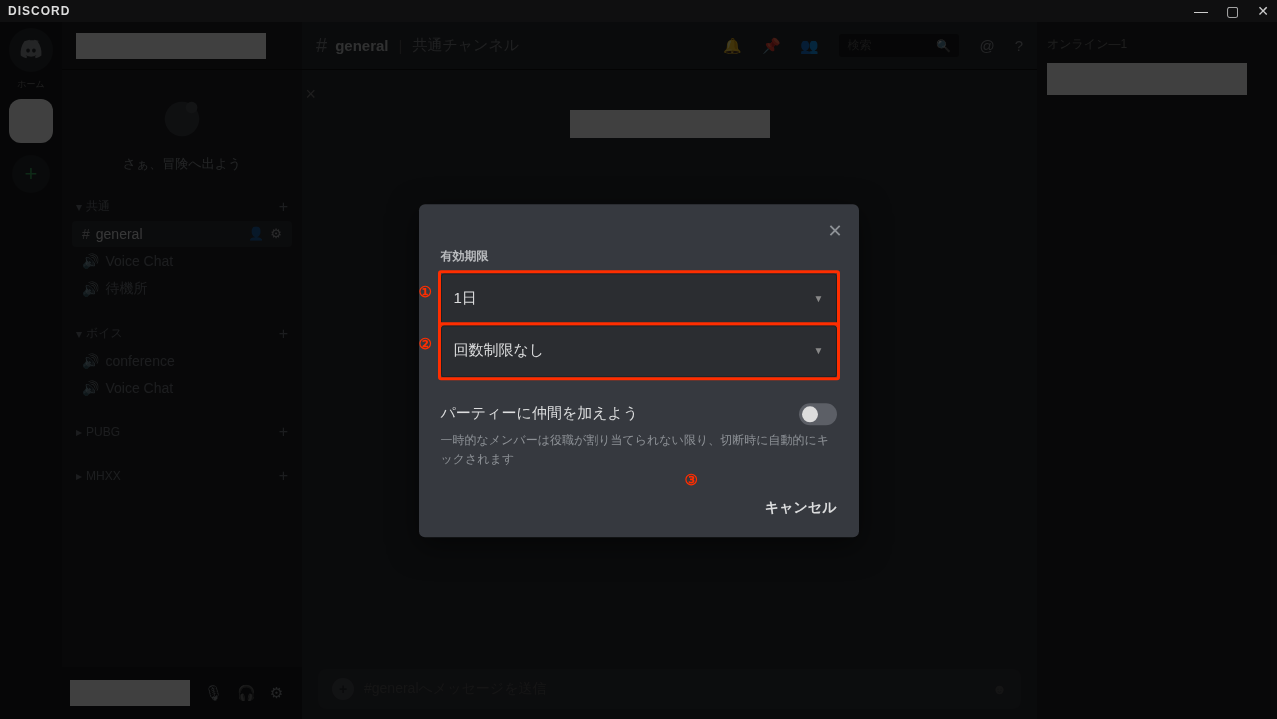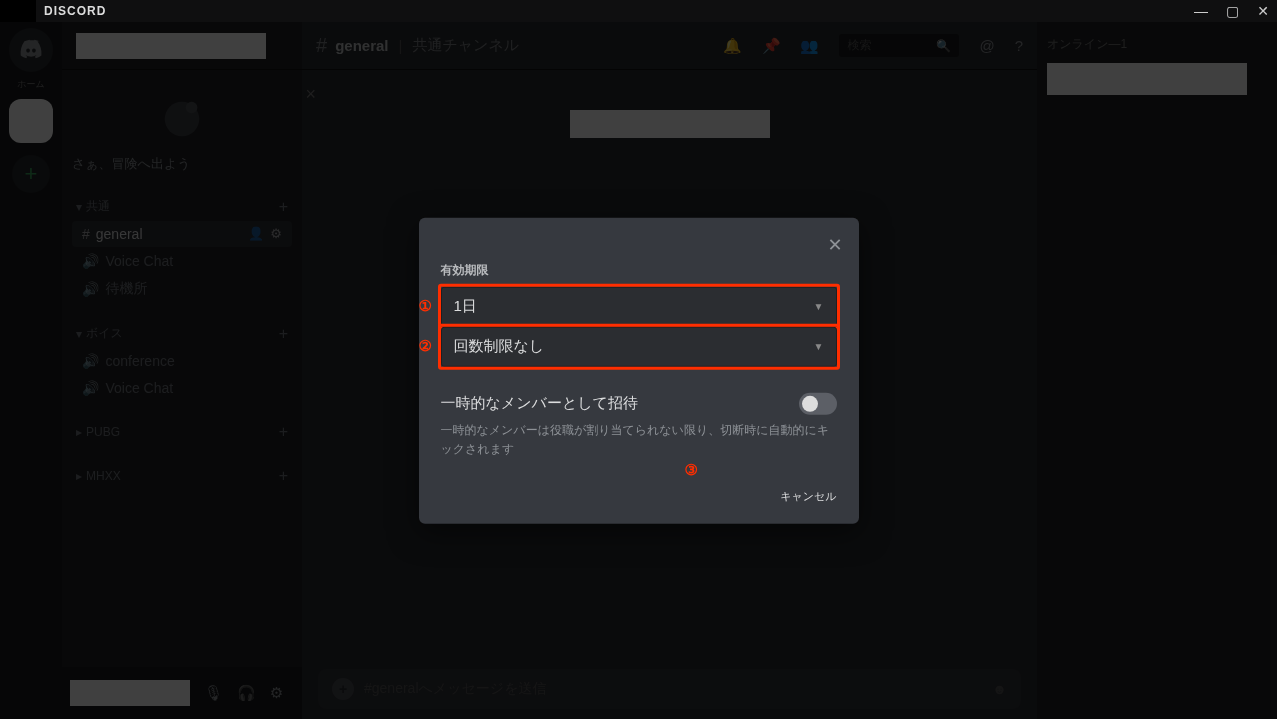--- a/index.html
+++ b/index.html
@@ -1,40 +1,40 @@
 <!DOCTYPE html>
 <html><head>
 <meta charset="utf-8">
 <style>
 * { margin: 0; padding: 0; box-sizing: border-box; font-family: "Hiragino Sans", "Yu Gothic", "Meiryo", sans-serif; }
 html, body { width: 1277px; height: 719px; background: #000; color: #dcddde; overflow: hidden; }
 
 
-.titlebar { height: 22px; background: #0f0f10; display: flex; align-items: center; padding: 0 8px; margin-left: 36px; }
+.titlebar { height: 22px; background: #0f0f10; display: flex; align-items: center; padding: 0 8px; }
 .titlebar .brand { font-family: sans-serif; font-weight: 800; font-size: 12px; letter-spacing: 1px; color: #ddd; }
 .titlebar .winbtns { margin-left: auto; display: flex; gap: 18px; color: #ccc; font-size: 14px; }
 .winbtns span { cursor: default; }
 
 .app { display: flex; height: 697px; position: relative; }
 .dimmer { position: absolute; inset: 0; background: rgba(0,0,0,0.75); z-index: 1; pointer-events: none; }
 
 
 .rail { width: 62px; background: #1a1b1e; display: flex; flex-direction: column; align-items: center; padding-top: 6px; gap: 8px; }
 .rail .logo { width: 44px; height: 44px; border-radius: 50%; background: #2b2d31; display:flex; align-items:center; justify-content:center; }
 .rail .logo svg { width: 26px; height: 26px; fill: #8e9297; }
 .rail .label { font-size: 9px; color: #777; margin-top: -2px; }
 .rail .server { width: 44px; height: 44px; border-radius: 12px; background: #fff; }
 .rail .add { width: 38px; height: 38px; border-radius: 50%; background: #26282c; color:#3ba55d; display:flex; align-items:center; justify-content:center; font-size:22px; margin-top:4px; }
 
 
 .sidebar { width: 240px; background: #222326; display:flex; flex-direction:column; position:relative; }
 .server-name { height: 48px; padding: 0 14px; display:flex; align-items:center; border-bottom:1px solid #111; position:relative; }
 .server-name .redact { width:190px; height:26px; background:#fff; }
 .server-name .close { position:absolute; right:-14px; top:62px; color:#777; font-size:18px; }
-.onboard { padding: 14px 10px 0; text-align:left; color:#8e9297; font-size:13px; line-height:1.5; }
+.onboard { padding: 14px 10px 0; text-align:center; color:#8e9297; font-size:13px; line-height:1.5; }
 .onboard .art { height:70px; display:flex; justify-content:center; align-items:center; opacity:.5; }
 .onboard .art svg { width:46px; height:46px; }
 .invite-btn { margin:10px 10px 0; background:#2a2c30; text-align:center; padding:8px 0; font-size:13px; color:#b9bbbe; }
 .cat { margin-top:20px; padding:0 6px; }
 .cat-h { display:flex; align-items:center; color:#72767d; font-size:12px; padding:4px 8px; }
 .cat-h .chev { margin-right:4px; }
 .cat-h .plus { margin-left:auto; font-size:16px; }
 .chan { display:flex; align-items:center; padding:5px 10px; color:#72767d; font-size:14px; border-radius:4px; margin:1px 4px; gap:6px; }
 .chan.sel { background:#2e3035; color:#dcddde; }
 .chan .hash { opacity:.7; }
@@ -62,33 +62,33 @@
 .members { width:240px; background:#222326; padding:14px 10px; }
 .members .mh { font-size:12px; color:#777; }
 .members .mrow { margin-top:10px; width:200px; height:32px; background:#fff; }
 
 
 .modal { position:absolute; left:50%; top:50%; transform:translate(-50%,-50%); width:440px; background:#36393f; border-radius:6px; z-index:5; box-shadow:0 8px 30px rgba(0,0,0,.5); padding:20px 22px 20px; }
 .modal h2 { font-size:16px; font-weight:800; letter-spacing:.5px; color:#fff; font-family:sans-serif; text-transform:uppercase; }
 .modal .mclose { position:absolute; right:16px; top:16px; color:#8e9297; font-size:18px; cursor:pointer; }
 .mlabel { font-size:12px; color:#b9bbbe; font-weight:600; margin-top:24px; margin-bottom:8px; }
 .sel-wrap { position:relative; }
-.sel-box { background:#2b2d31; border:1px solid #1e1f22; border-radius:3px; height:40px; display:flex; align-items:center; padding:0 12px; color:#dcddde; font-size:15px; }
+.sel-box { background:#2b2d31; border:1px solid #1e1f22; border-radius:3px; height:52px; display:flex; align-items:center; padding:0 12px; color:#dcddde; font-size:15px; }
 .sel-box .caret { margin-left:auto; color:#888; font-size:10px; }
 .redframe { position:absolute; border:3px solid #ff2e00; border-radius:3px; pointer-events:none; }
 .rednum { position:absolute; color:#ff2e00; font-size:15px; font-weight:700; pointer-events:none; }
 
 .toggle-row { display:flex; align-items:center; margin-top:26px; }
 .toggle-row .tl { font-size:15px; color:#dcddde; }
 .toggle { margin-left:auto; width:38px; height:22px; background:#5c5f66; border-radius:12px; position:relative; }
 .toggle::after { content:""; position:absolute; left:3px; top:3px; width:16px; height:16px; background:#ddd; border-radius:50%; }
 .desc { font-size:12px; color:#8e9297; line-height:1.6; margin-top:6px; }
 
 .mbtns { display:flex; justify-content:flex-end; align-items:center; gap:18px; margin-top:30px; position:relative; }
-.mbtns .cancel { color:#dcddde; font-size:11px; background:transparent; border:none; }
+.mbtns .cancel { color:#dcddde; font-size:14px; background:transparent; border:none;font-weight:bold; }
 .mbtns .primary { background:#7b84e6; color:#fff; border:none; padding:10px 16px; border-radius:3px; font-size:14px; }
 </style>
 </head>
 <body>
 
 <div class="titlebar">
   <span class="brand">DISCORD</span>
   <div class="winbtns">
     <span>―</span>
     <span>▢</span>
@@ -235,21 +235,21 @@
     <div class="sel-wrap">
       <span class="rednum" style="left:-22px; top:10px">②</span>
       <div class="redframe" style="left:-3px; top:-3px; right:-3px; bottom:-3px"></div>
       <div class="sel-box">
         <span>回数制限なし</span>
         <span class="caret">▼</span>
       </div>
     </div>
 
     <div class="toggle-row">
-      <span class="tl">一時的なメンバーとして招待</span>
+      <span class="tl">パーティーに仲間を加えよう</span>
       <span class="toggle"></span>
     </div>
     <div class="desc">一時的なメンバーは役職が割り当てられない限り、切断時に自動的にキックされます</div>
 
     <div class="mbtns">
       <span class="rednum" style="left:244px; top:-28px">③</span>
       <button class="cancel">キャンセル</button>
     </div>
   </div>
 

